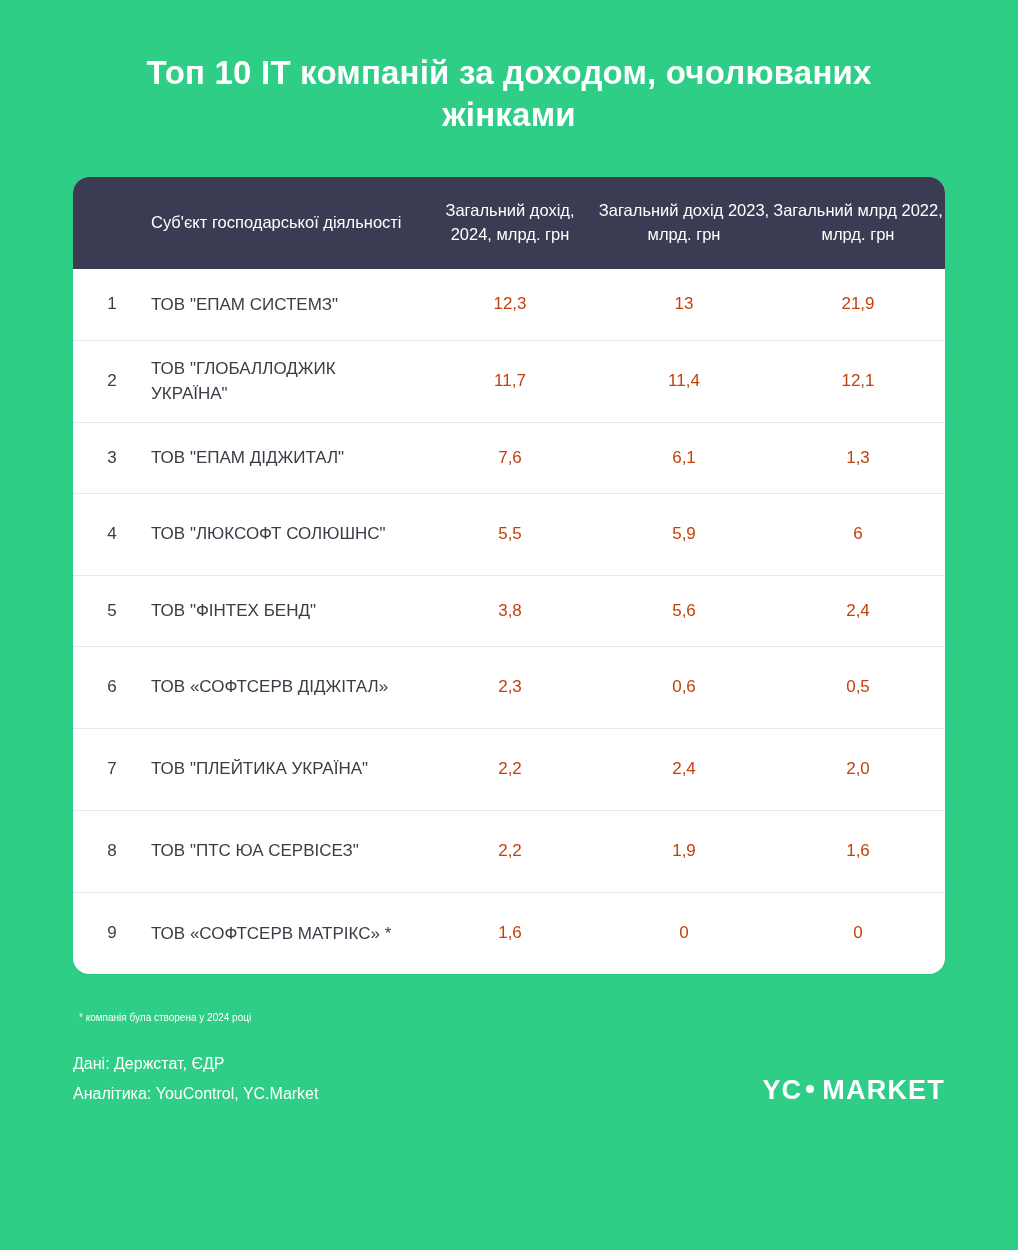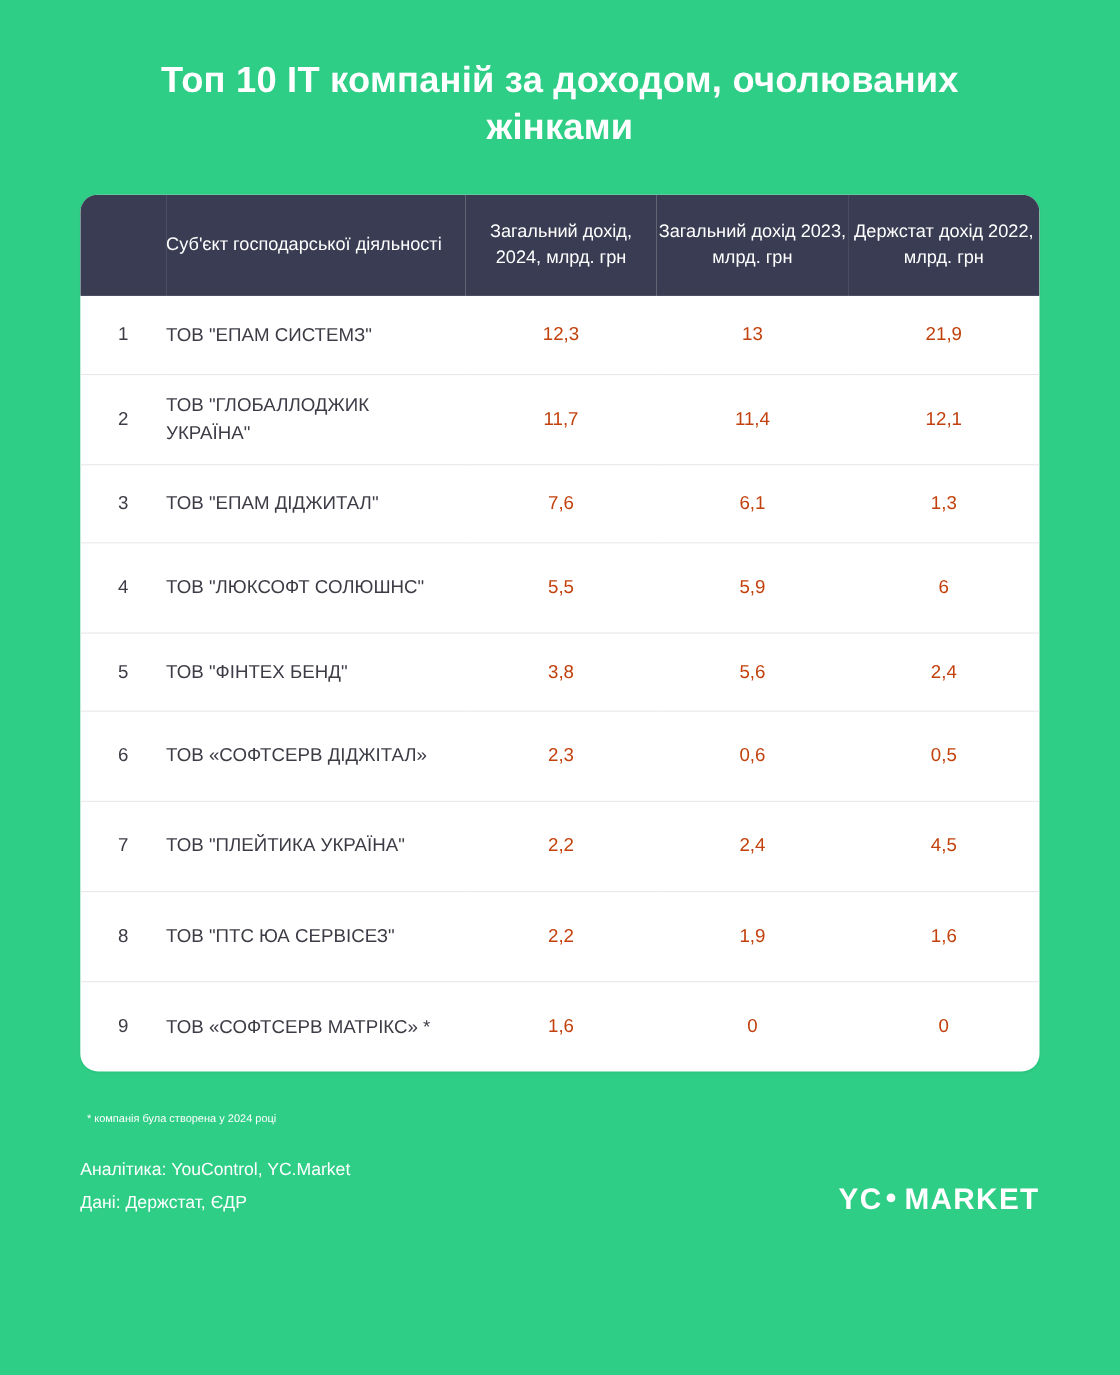--- a/index.html
+++ b/index.html
@@ -124,21 +124,21 @@
   <div class="title">Топ 10 ІТ компаній за доходом, очолюваних жінками</div>
 
   <div class="card">
     <table>
       <thead>
         <tr>
           <th class="col-rank"></th>
           <th class="col-name">Суб'єкт господарської діяльності</th>
           <th class="col-val">Загальний дохід, 2024, млрд. грн</th>
           <th class="col-val">Загальний дохід 2023, млрд. грн</th>
-          <th class="col-val">Держстат дохід 2022, млрд. грн</th>
+          <th class="col-val">Загальний млрд 2022, млрд. грн</th>
         </tr>
       </thead>
       <tbody>
         <tr>
           <td class="col-rank">1</td>
           <td class="col-name">ТОВ "ЕПАМ СИСТЕМЗ"</td>
           <td class="col-val">12,3</td>
           <td class="col-val">13</td>
           <td class="col-val">21,9</td>
         </tr>
@@ -175,21 +175,21 @@
           <td class="col-name">ТОВ «СОФТСЕРВ ДІДЖІТАЛ»</td>
           <td class="col-val">2,3</td>
           <td class="col-val">0,6</td>
           <td class="col-val">0,5</td>
         </tr>
         <tr class="tall">
           <td class="col-rank">7</td>
           <td class="col-name">ТОВ "ПЛЕЙТИКА УКРАЇНА"</td>
           <td class="col-val">2,2</td>
           <td class="col-val">2,4</td>
-          <td class="col-val">4,5</td>
+          <td class="col-val">2,0</td>
         </tr>
         <tr class="tall">
           <td class="col-rank">8</td>
           <td class="col-name">ТОВ "ПТС ЮА СЕРВІСЕЗ"</td>
           <td class="col-val">2,2</td>
           <td class="col-val">1,9</td>
           <td class="col-val">1,6</td>
         </tr>
         <tr class="tall">
           <td class="col-rank">9</td>
@@ -199,22 +199,22 @@
           <td class="col-val">0</td>
         </tr>
       </tbody>
     </table>
   </div>
 
   <div class="footnote">* компанія була створена у 2024 році</div>
 
   <div class="bottom">
     <div class="sources">
+      <div>Дані: Держстат, ЄДР</div>
       <div>Аналітика: YouControl, YC.Market</div>
-      <div>Дані: Держстат, ЄДР</div>
     </div>
     <div class="logo">
       <span>YC</span>
       <span class="dot"></span>
       <span>MARKET</span>
     </div>
   </div>
 
 </div>
 

